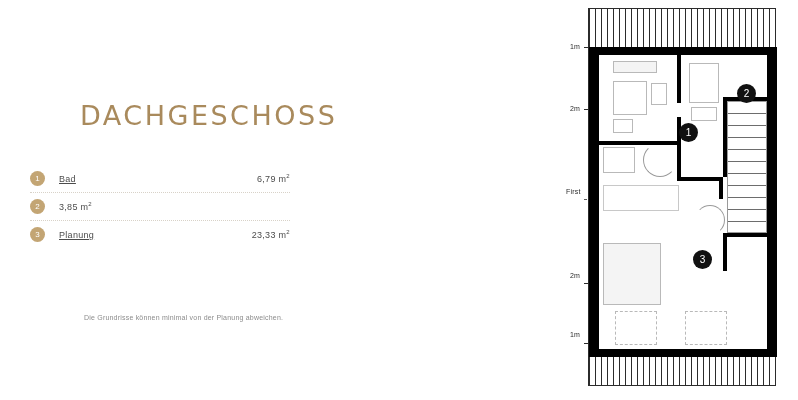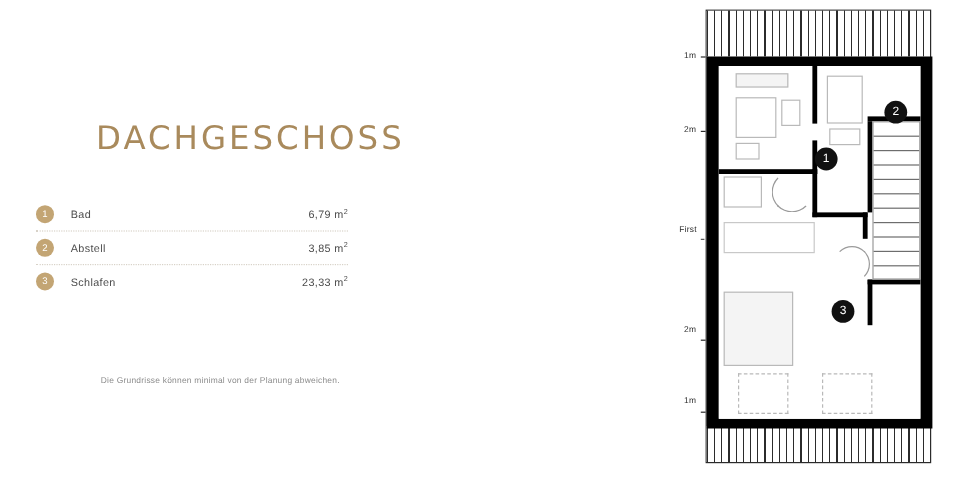--- a/index.html
+++ b/index.html
@@ -62,20 +62,21 @@
     text-align: center;
     flex: 0 0 auto;
     margin-right: 14px;
   }
 
   .room-name {
     font-size: 9px;
     color: #4c4c4c;
     letter-spacing: 0.3px;
     flex: 1 1 auto;
+    text-decoration: underline;
   }
 
   .room-area {
     font-size: 9px;
     color: #4c4c4c;
     letter-spacing: 0.3px;
     flex: 0 0 auto;
     text-align: right;
   }
   .room-area sup { font-size: 6px; }
@@ -210,27 +211,26 @@
   <div class="room-list">
 
     <div class="room-row">
       <div class="room-badge">1</div>
       <div class="room-name">Bad</div>
       <div class="room-area"><span>6,79</span> <span>m</span><sup>2</sup></div>
     </div>
 
     <div class="room-row">
       <div class="room-badge">2</div>
-      <div class="room-name">Abstell</div>
       <div class="room-area"><span>3,85</span> <span>m</span><sup>2</sup></div>
     </div>
 
     <div class="room-row">
       <div class="room-badge">3</div>
-      <div class="room-name">Schlafen</div>
+      <div class="room-name">Planung</div>
       <div class="room-area"><span>23,33</span> <span>m</span><sup>2</sup></div>
     </div>
 
   </div>
 
   <div class="disclaimer">Die Grundrisse können minimal von der Planung abweichen.</div>
 </div>
 
 <div class="plan-wrap">
 

